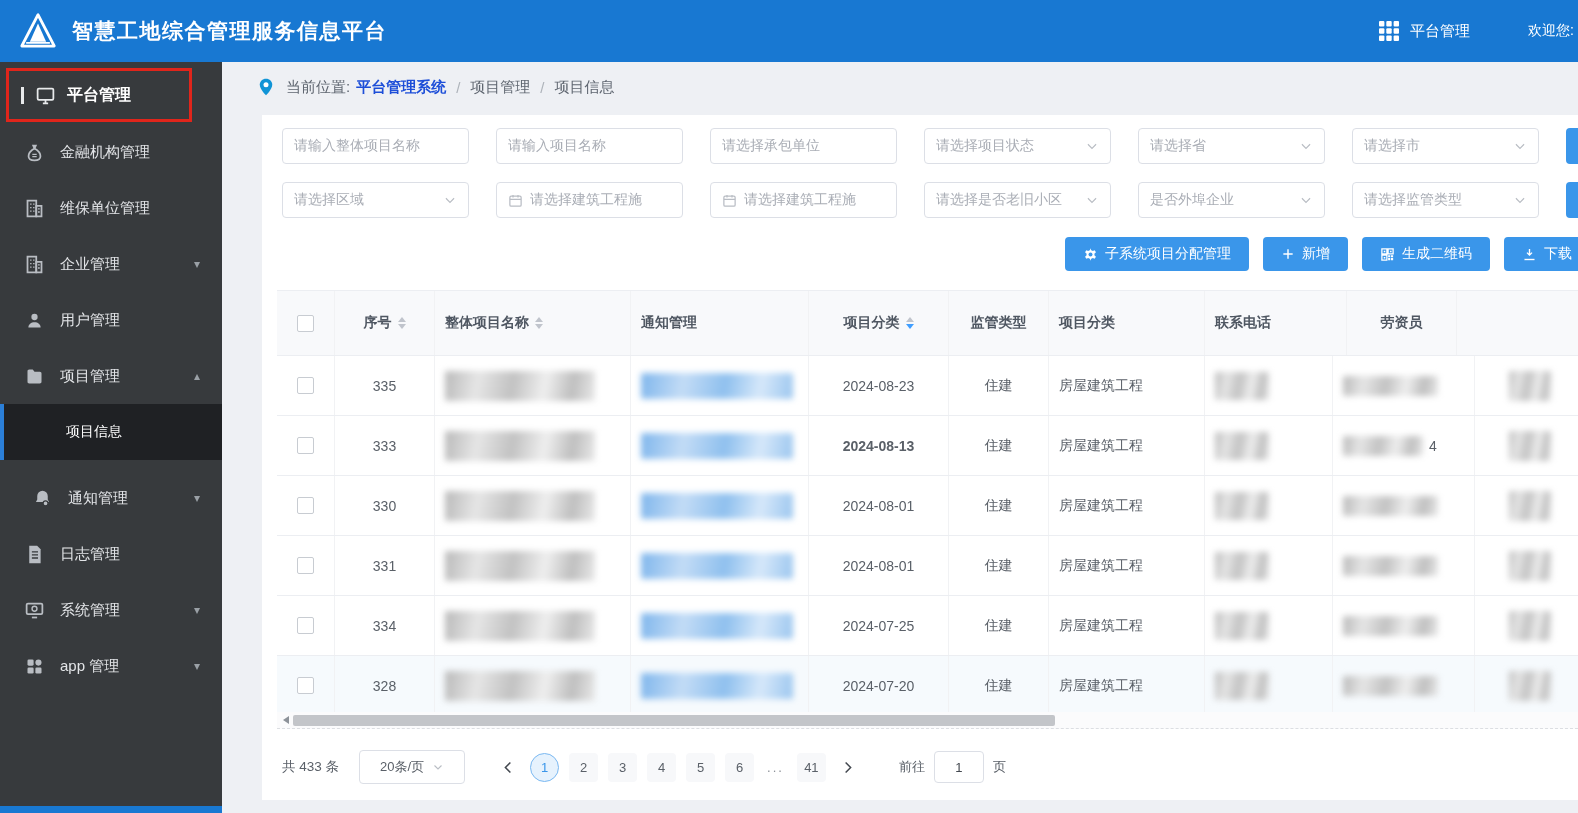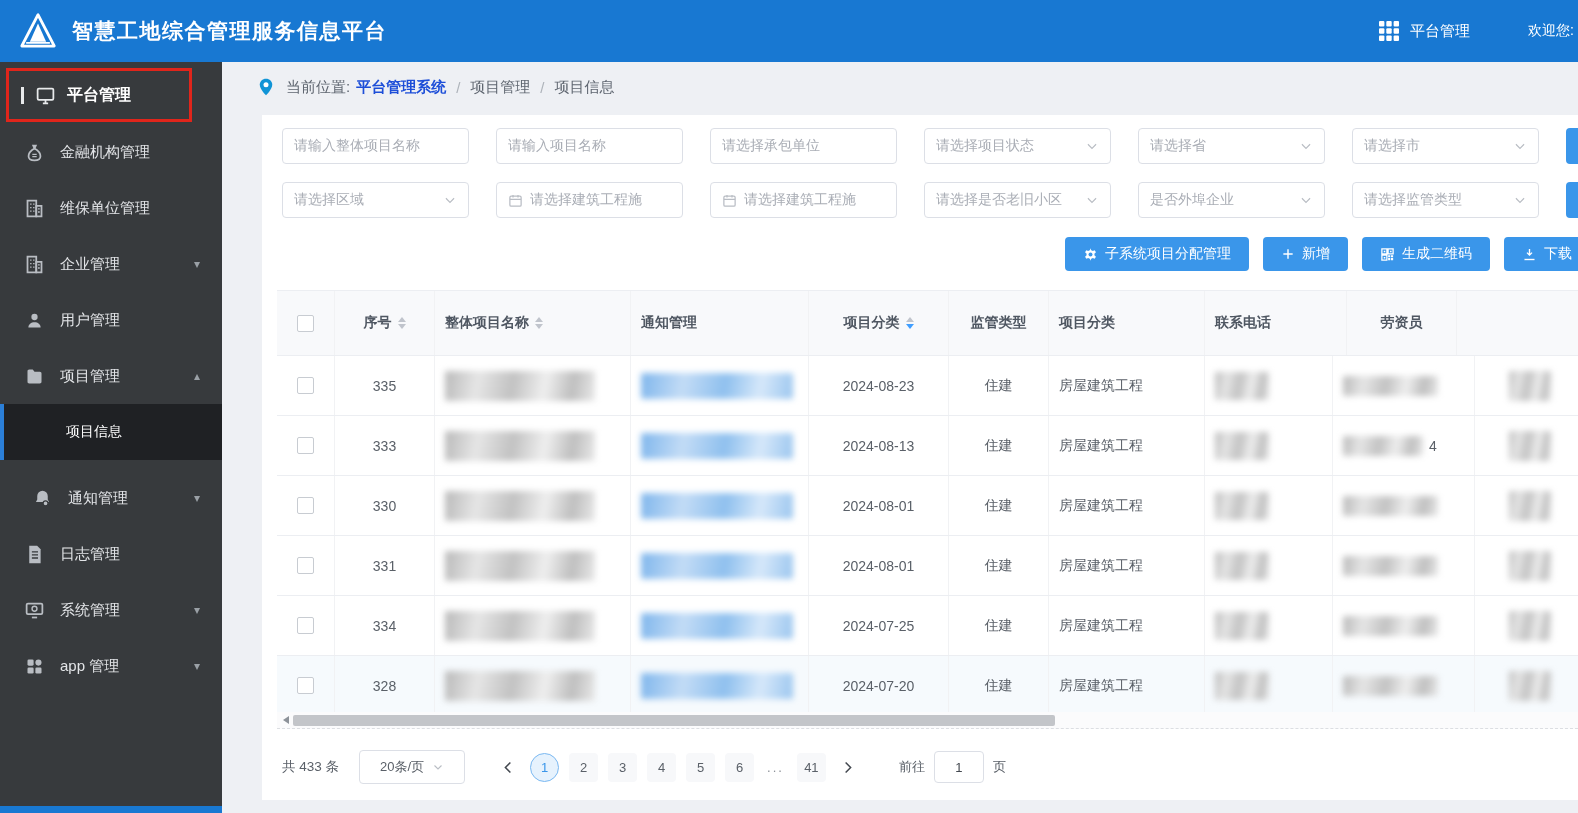--- a/index.html
+++ b/index.html
@@ -485,21 +485,21 @@
             </div>
             <div class="cell ac" style="width: 100px;">
               <span>333</span>
             </div>
             <div class="cell al" style="width: 196px;">
               <span class="bl gray" style="width: 150px; height: 30px;"></span>
             </div>
             <div class="cell al" style="width: 178px;">
               <span class="bl blue" style="width: 152px; height: 26px;"></span>
             </div>
-            <div class="cell ac" style="width: 140px;">
+            <div class="cell ac" style="width: 140px; font-weight: bold;">
               <span>2024-08-13</span>
             </div>
             <div class="cell ac" style="width: 100px;">
               <span>住建</span>
             </div>
             <div class="cell al" style="width: 156px;">
               <span>房屋建筑工程</span>
             </div>
             <div class="cell al" style="width: 128px;">
               <span class="bl gray" style="width: 54px; height: 28px;"></span>

